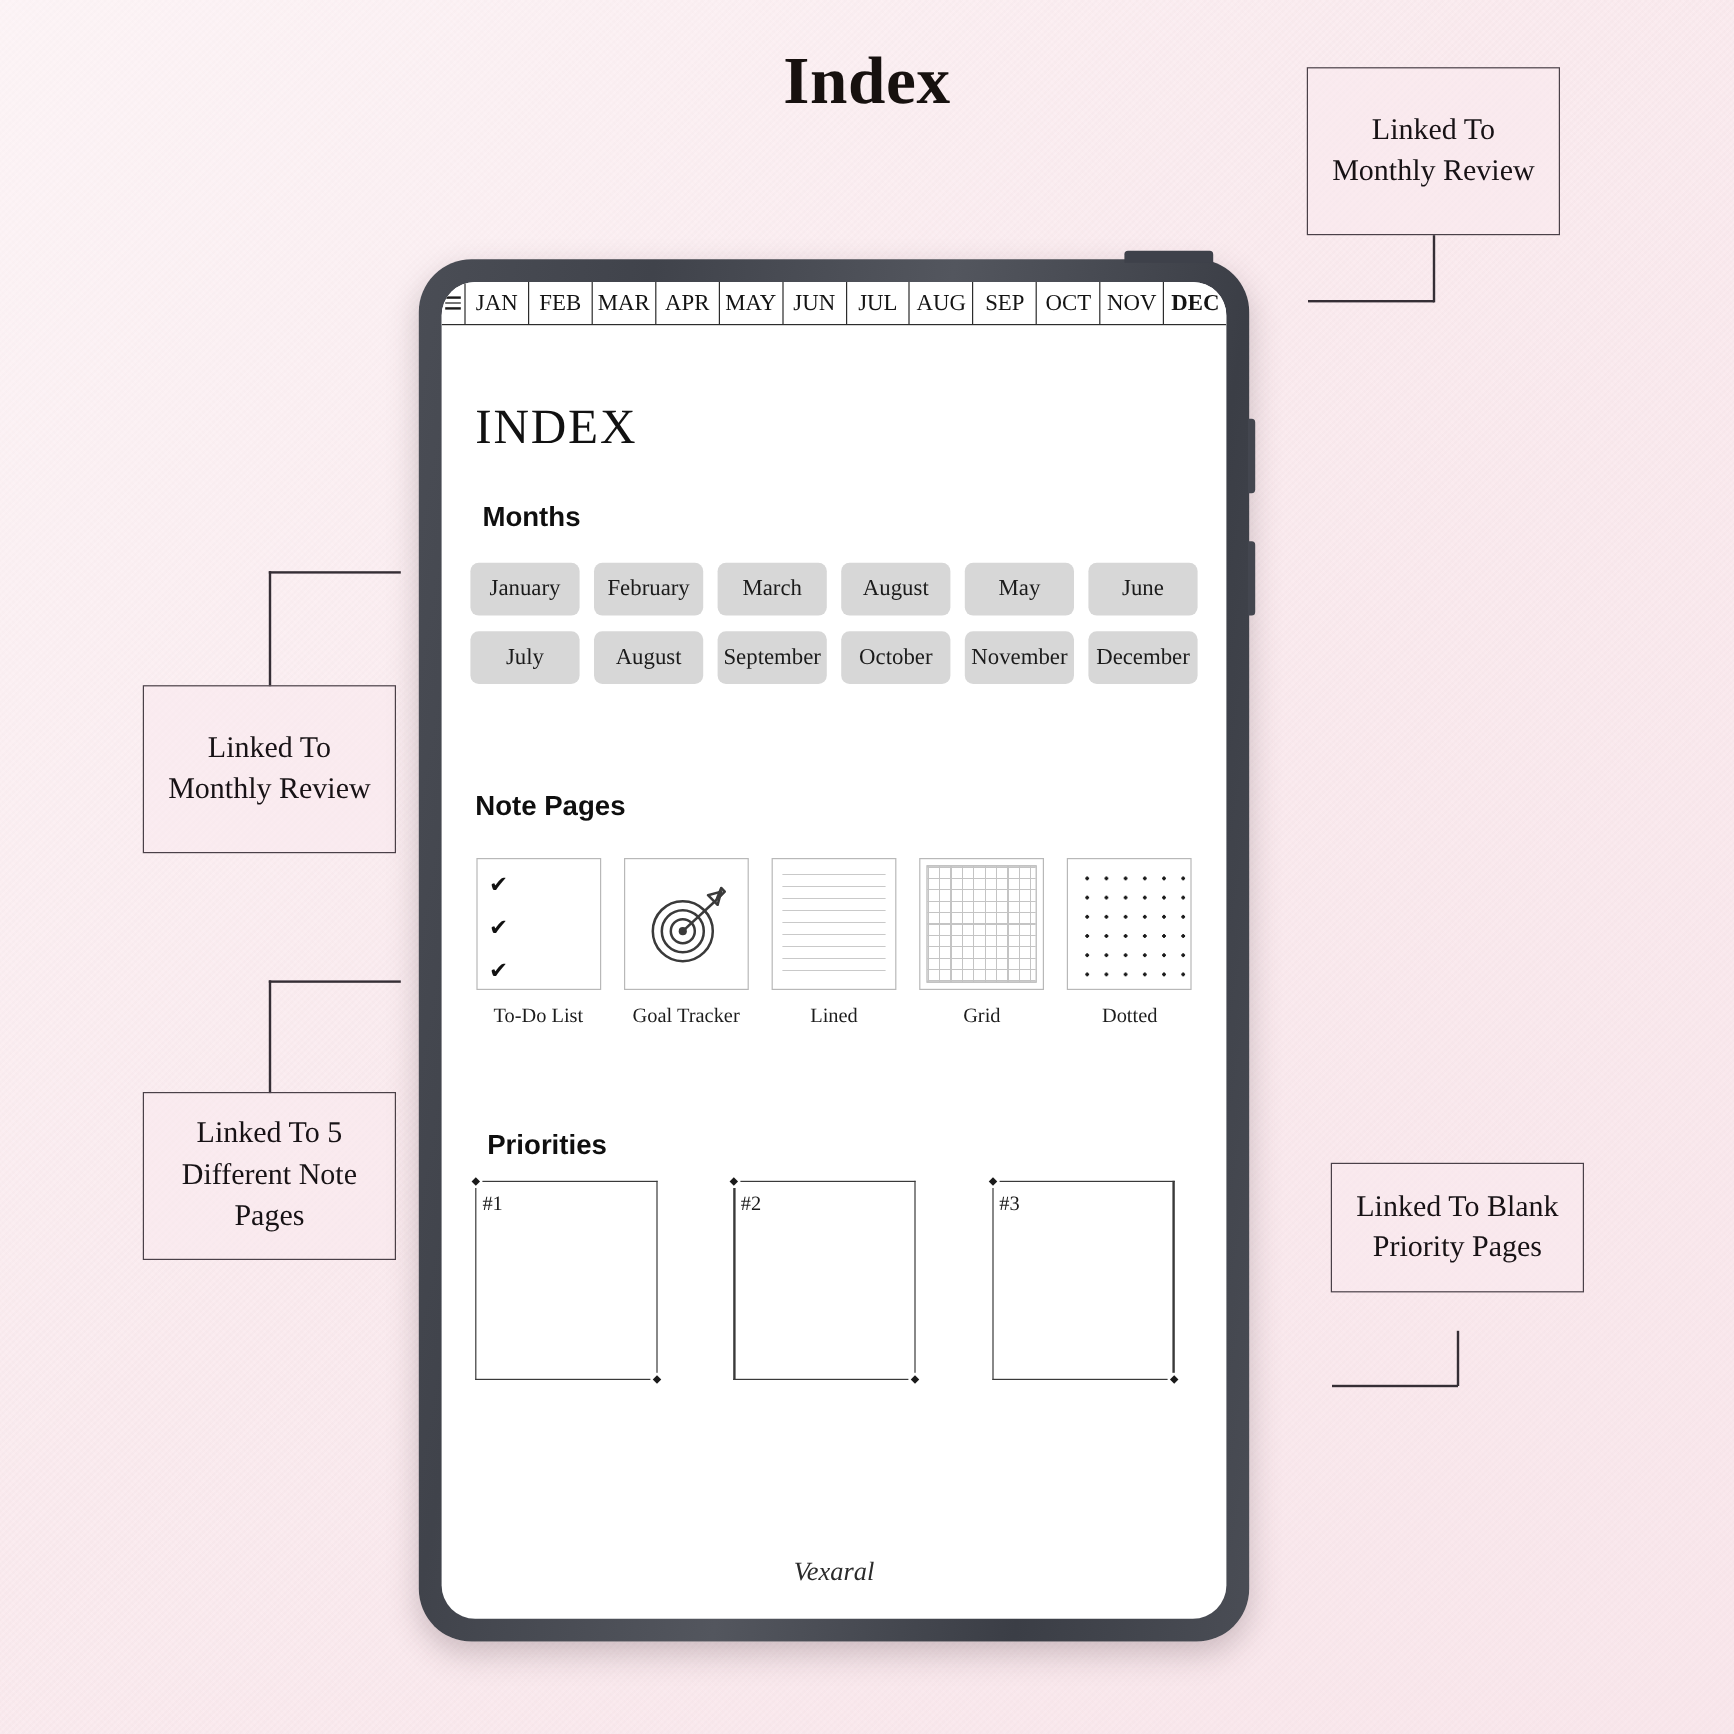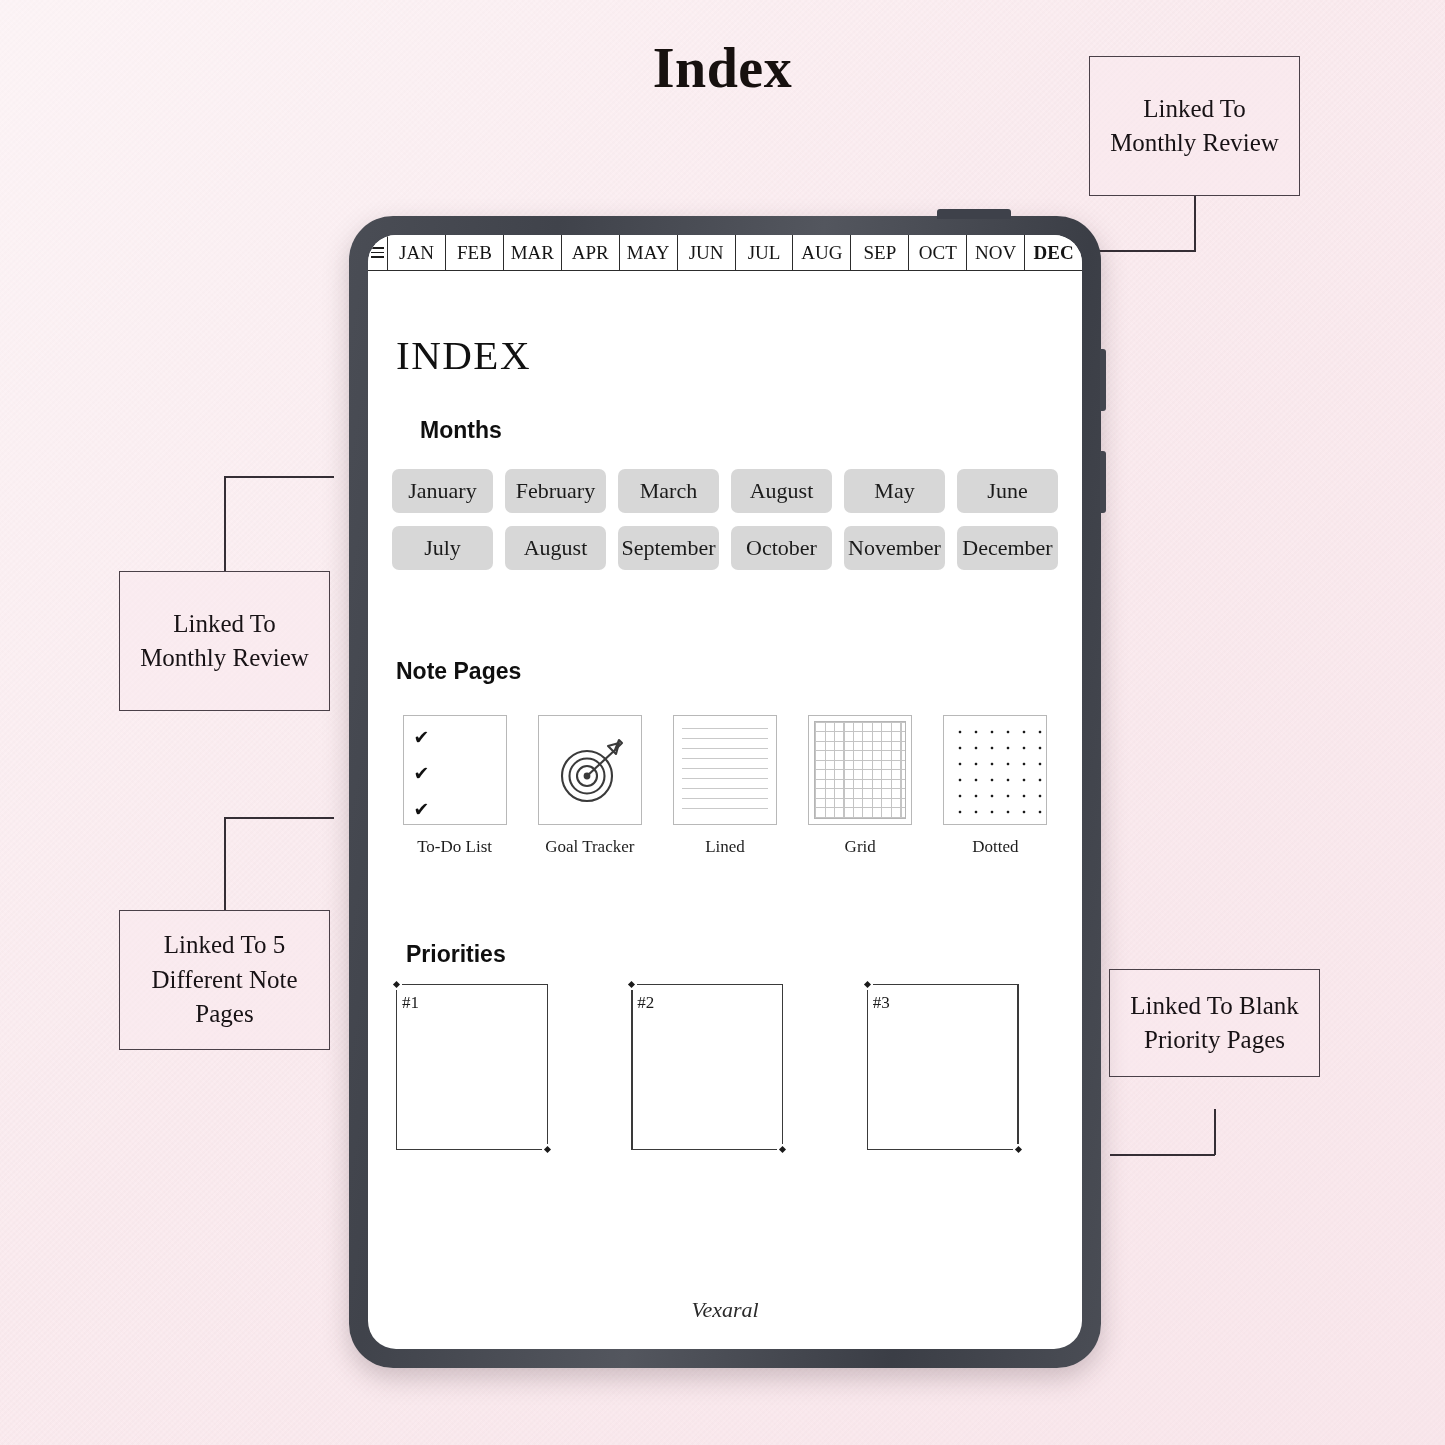--- a/index.html
+++ b/index.html
@@ -46,21 +46,21 @@
     box-sizing:border-box;
   }
   .conn{position:absolute;background:#352e35;}
   .conn.h{height:1.6px;}
   .conn.v{width:1.6px;}
 
   
   #tablet{
     position:absolute;
     left:349px;top:216px;
-    width:752px;height:1152px;
+    width:692px;height:1152px;
   }
   #tablet-frame{
     position:absolute;inset:0;
     background:linear-gradient(100deg,#4a4d55 0%,#40434b 22%,#53565e 50%,#3b3e46 78%,#4a4d55 100%);
     border-radius:44px;
     box-shadow:0 10px 26px rgba(70,50,60,0.25);
   }
   #tablet-power{
     position:absolute;left:588px;top:-7px;width:74px;height:10px;
     background:#3e414a;border-radius:3px 3px 0 0;
@@ -112,41 +112,41 @@
     padding:0 24px;box-sizing:border-box;
   }
   #index-heading{
     margin-top:60px;
     margin-left:4px;
     font-family:"Liberation Serif", serif;
     font-size:41px;color:#111;
     letter-spacing:1.5px;
   }
   .section-label{
-    margin-left:28px;
+    margin-left:10px;
     font-family:"Liberation Sans", sans-serif;
     font-weight:bold;
     font-size:23px;
     color:#0f0f0f;
   }
 
   
   #months-grid{
     margin-top:25px;
     display:grid;
     grid-template-columns:repeat(6, 1fr);
     gap:13px 12px;
   }
   .month-btn{
     background:#d7d7d7;
     border-radius:7px;
     height:44px;
     display:flex;align-items:center;justify-content:center;
     font-family:"Liberation Serif", serif;
-    font-size:22px;color:#1b1b1b;
+    font-size:19px;color:#1b1b1b;
     white-space:nowrap;
     overflow:hidden;
   }
 
   
   #note-pages-label{margin-top:88px;}
   #note-grid{
     margin-top:30px;
     display:grid;
     grid-template-columns:repeat(5,1fr);

